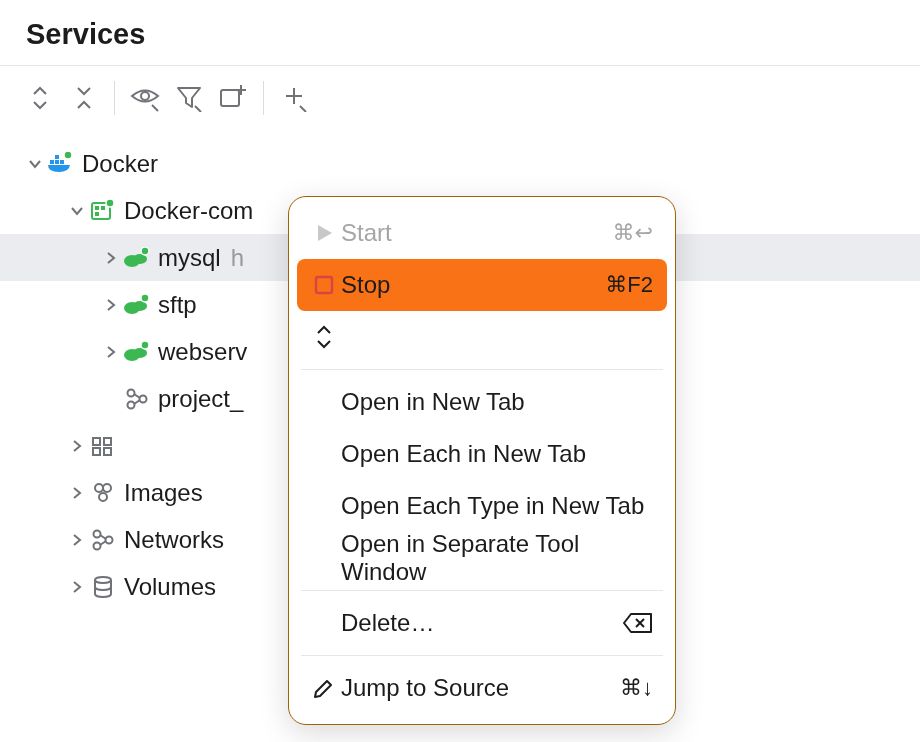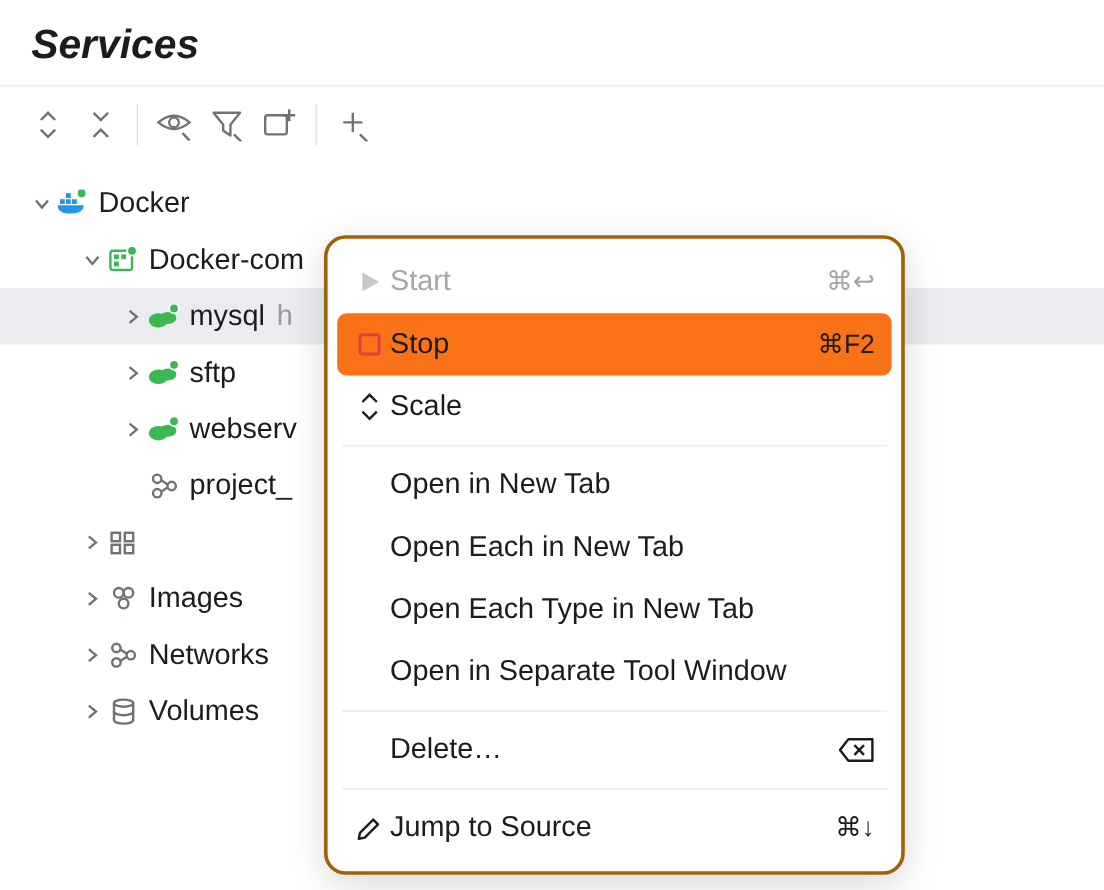--- a/index.html
+++ b/index.html
@@ -6,23 +6,22 @@
   html, body {
     margin: 0; padding: 0;
     width: 920px; height: 742px;
     font-family: -apple-system, "Helvetica Neue", Arial, sans-serif;
     background: #ffffff;
     color: #1c1c1c;
     overflow: hidden;
   }
   .panel-title {
     padding: 18px 0 14px 26px;
-    font-size: 34px;
+    font-size: 29px;
     font-weight: 700;
-    font-style: italic;
   }
   .divider-top {
     border-bottom: 1px solid #e6e6e6;
   }
   .toolbar {
     display: flex;
     align-items: center;
     padding: 10px 18px 10px 18px;
     gap: 0;
   }
@@ -62,24 +61,24 @@
   .row .hint { color: #9a9a9a; margin-left: 10px; }
 
   .indent0 { padding-left: 24px; text-align: center; }
   .indent1 { padding-left: 66px; }
   .indent2 { padding-left: 100px; }
   .indent1b { padding-left: 66px; }
 
   
   .context-menu {
     position: absolute;
-    left: 270px; top: 196px;
-    width: 484px;
+    left: 288px; top: 196px;
+    width: 388px;
     background: #ffffff;
-    border: 3px solid #a16207;
+    border: 1px solid #a16207;
     border-radius: 18px;
     box-shadow: 0 8px 30px rgba(0,0,0,0.15);
     padding: 10px 8px;
   }
   .menu-item {
     display: flex;
     align-items: center;
     height: 52px;
     padding: 0 14px 0 10px;
     border-radius: 8px;
@@ -345,21 +344,20 @@
     <span class="mi-short">⌘F2</span>
   </div>
 
   <div class="menu-item">
     <span class="mi-icon">
       <svg width="18" height="24" viewBox="0 0 18 24">
         <polyline points="3,8 9,2 15,8" fill="none" stroke="#1c1c1c" stroke-width="2"></polyline>
         <polyline points="3,16 9,22 15,16" fill="none" stroke="#1c1c1c" stroke-width="2"></polyline>
       </svg>
     </span>
-    <span class="mi-label">Scale</span>
   </div>
 
   <div class="menu-sep"></div>
 
   <div class="menu-item indent">
     <span class="mi-icon"></span>
     <span class="mi-label">Open in New Tab</span>
   </div>
   <div class="menu-item indent">
     <span class="mi-icon"></span>

